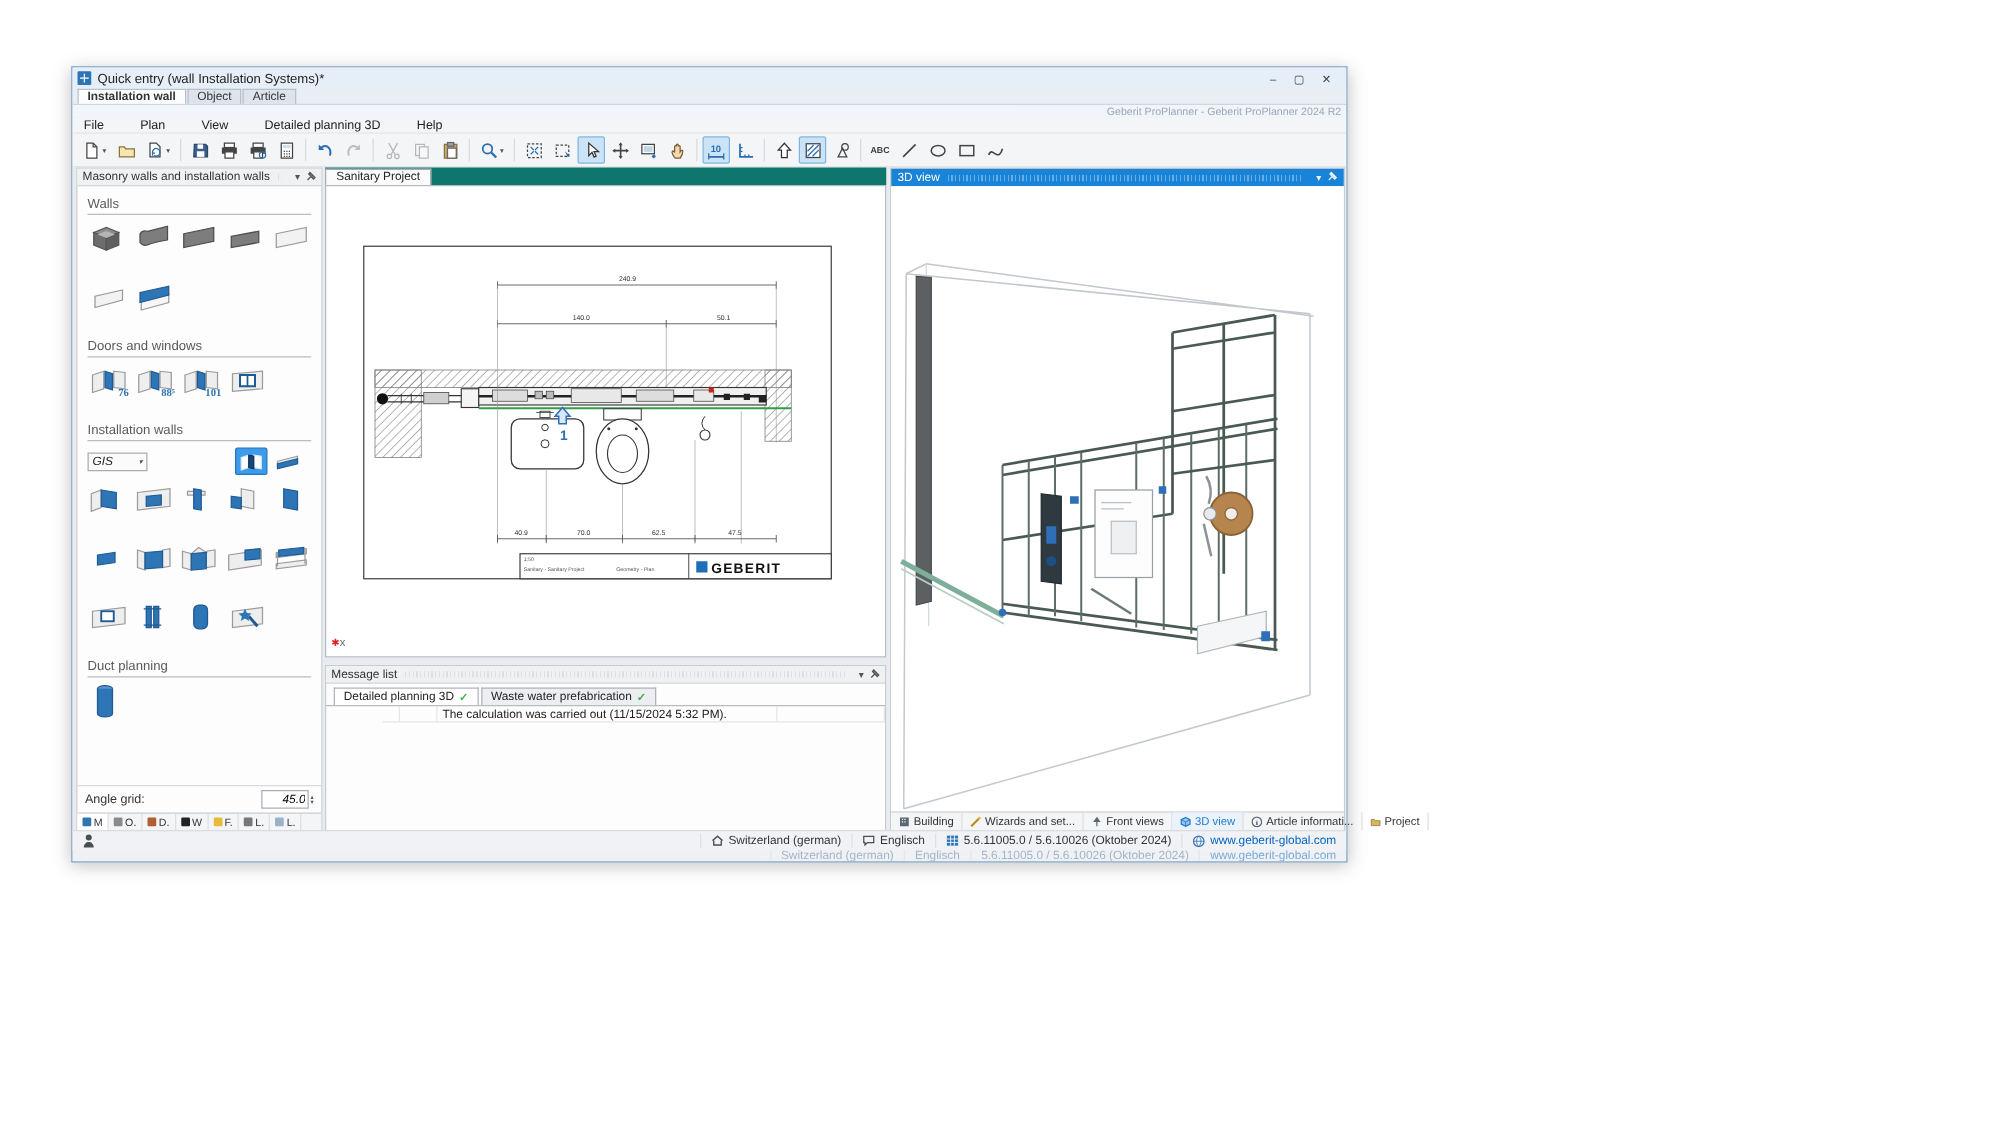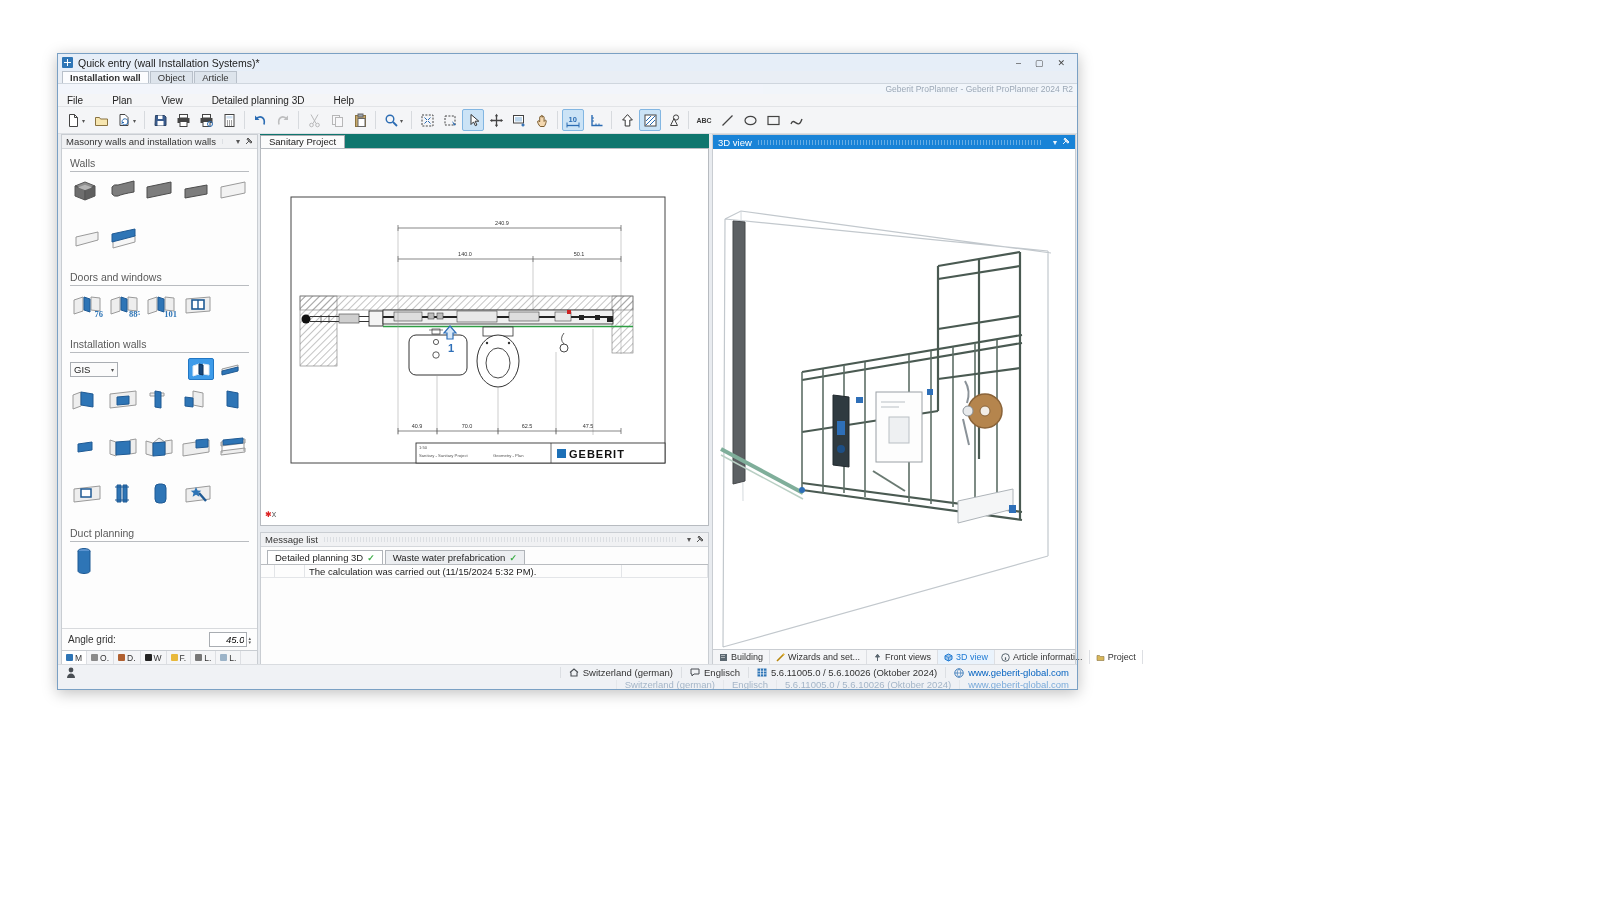--- a/index.html
+++ b/index.html
@@ -50,21 +50,21 @@
   .panel-hdr .grip { flex:1; margin:0 6px; height:5px; background:repeating-linear-gradient(90deg,#dcdfe3 0 1px,transparent 1px 3px); }
   .hdr-ctl { color:#555; font-size:8px; margin-left:5px; }
   .side-body { flex:1; overflow:hidden; padding:4px 8px 0 8px; }
   .sec-title { font-size:10.5px; color:#5a5a5a; margin:4px 0 2px 0; }
   .sec-rule { border:none; border-top:1px solid #b9bcc0; margin:0 0 5px 0; }
   .tile-row { display:flex; gap:4px; margin-bottom:20px; align-items:flex-end;font-family:Liberation Serif, serif; }
   .tile { width:33px; height:27px; display:flex; align-items:center; justify-content:center; position:relative; }
   .tile svg { display:block; }
   .tile .num { position:absolute; right:0px; bottom:-1px; font-size:8.5px; font-weight:bold; color:#2e75b6; }
   .gis-row { display:flex; align-items:center; margin:2px 0 6px 0; }
-  .gis-select { width:48px; height:15px; border:1px solid #a9adb2; background:#fbfbfb; display:flex; align-items:center; justify-content:space-between; padding:0 3px; font-size:9.5px; color:#222; }
+  .gis-select { width:48px; height:15px; border:1px solid #a9adb2; background:#fbfbfb; display:flex; align-items:center; justify-content:space-between; padding:0 3px; font-size:9.5px; color:#222;font-style:italic; }
   .gis-select .caret { font-size:6px; color:#555; }
   .gis-btns { margin-left:auto; display:flex; gap:3px; padding-right:6px; }
   .mini-btn { width:26px; height:22px; border:1px solid transparent; display:flex; align-items:center; justify-content:center; border-radius:2px; }
   .mini-btn.active { background:#3d9be9; border-color:#2277c4; }
   .angle-row { flex:0 0 auto; height:22px; border-top:1px solid #d8dadd; display:flex; align-items:center; padding:0 6px; font-size:10px; color:#333; }
   .angle-input { margin-left:auto; width:38px; height:15px; border:1px solid #a9adb2; font-size:9.5px; text-align:right; padding-right:2px; font-family:"Liberation Sans",sans-serif;font-style:italic; }
   .spin { display:flex; flex-direction:column; font-size:5px; color:#555; line-height:4px; margin-left:1px; }
   .side-tabs { flex:0 0 auto; height:14px; border-top:1px solid #c9cdd2; background:#f4f5f7; display:flex; align-items:center; }
   .side-tab { display:flex; align-items:center; gap:2px; padding:0 4px; height:100%; border-right:1px solid #dddfe3; font-size:8.5px; color:#333; }
   .side-tab.active { background:#ffffff; }
@@ -81,21 +81,21 @@
   
   .msg-panel { position:absolute; left:0; top:398px; width:100%; height:133px; background:#fdfdfd; border:1px solid #c9cdd2; display:flex; flex-direction:column; }
   .msg-tabs { display:flex; padding:3px 6px 0 6px; gap:2px; border-bottom:1px solid #b9bcc0; }
   .msg-tab { display:flex; align-items:center; gap:4px; border:1px solid #b0b4b9; border-bottom:none; background:#eceef1; padding:1px 7px; font-size:9.5px; color:#222; }
   .msg-tab.active { background:#ffffff; }
   .check { color:#3fae49; font-weight:bold; font-size:9px; }
   .msg-table { flex:1; }
   .msg-hrow, .msg-row { display:grid; grid-template-columns:14px 30px 1fr 86px; border-bottom:1px solid #e3e5e8; height:13px; align-items:center; font-size:9.5px; }
   .msg-hrow { color:#333; }
   .msg-hrow > div, .msg-row > div { border-right:1px solid #e3e5e8; height:100%; display:flex; align-items:center; padding:0 4px; overflow:hidden; white-space:nowrap; }
-  .msg-row { color:#222; }
+  .msg-row { color:#222;margin-left:45px; }
 
   
   .viewer { position:absolute; left:654px; top:0; width:364px; height:531px; background:#fdfdfd; border:1px solid #c9cdd2; display:flex; flex-direction:column; }
   .viewer-hdr { height:14px; background:#1883d7; color:#fff; display:flex; align-items:center; padding:0 5px; font-size:9.5px; flex:0 0 auto; }
   .viewer-hdr .grip { flex:1; margin:0 6px; height:5px; background:repeating-linear-gradient(90deg,rgba(255,255,255,.35) 0 1px,transparent 1px 3px); }
   .viewer-hdr .hdr-ctl { color:#eaf3fb; }
   .viewport { flex:1; background:#ffffff; position:relative; overflow:hidden; }
   .view-tabs { flex:0 0 auto; height:15px; border-top:1px solid #c9cdd2; background:#f4f5f7; display:flex; align-items:center; font-size:9px; }
   .view-tab { display:flex; align-items:center; gap:3px; padding:0 6px; height:100%; border-right:1px solid #dddfe3; color:#333; white-space:nowrap; }
   .view-tab.active { color:#1f7bd4; background:#eaf3fc; }

